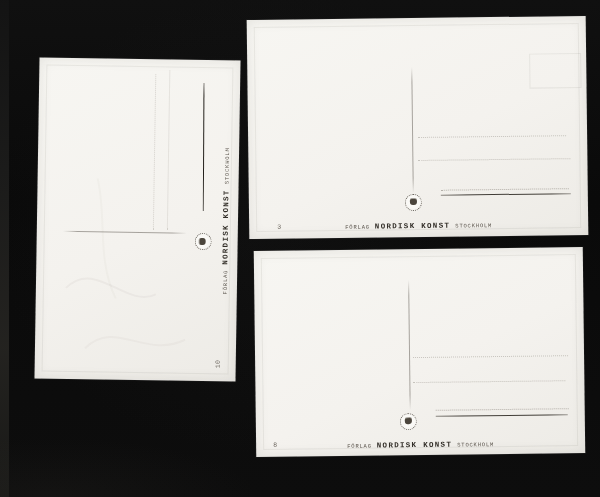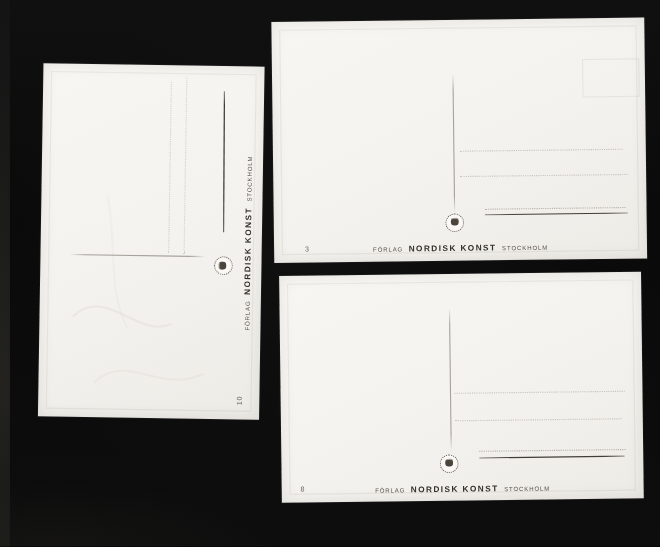--- a/index.html
+++ b/index.html
@@ -3,21 +3,21 @@
 <meta charset="utf-8">
 <style>
   html,body{margin:0;padding:0;background:#000;}
   .scene{
     position:relative;
     width:600px;height:497px;
     background:
       radial-gradient(ellipse at 45% 45%, rgba(40,40,40,0.18), rgba(0,0,0,0) 60%),
       linear-gradient(180deg,#101010 0%,#0a0a0a 40%,#0d0d0d 100%);
     overflow:hidden;
-    font-family:Liberation Sans, sans-serif;
+    font-family:Liberation Mono, monospace;
   }
   .edge-strip{
     position:absolute;left:0;top:0;width:9px;height:497px;
     background:linear-gradient(180deg,#141414 0%,#1d1d1c 35%,#262522 70%,#1a1a18 100%);
     opacity:.9;
   }
   .floor-glow{
     position:absolute;left:0;bottom:0;width:260px;height:60px;
     background:radial-gradient(ellipse at 20% 100%, rgba(70,66,58,0.12), rgba(0,0,0,0) 70%);
   }

